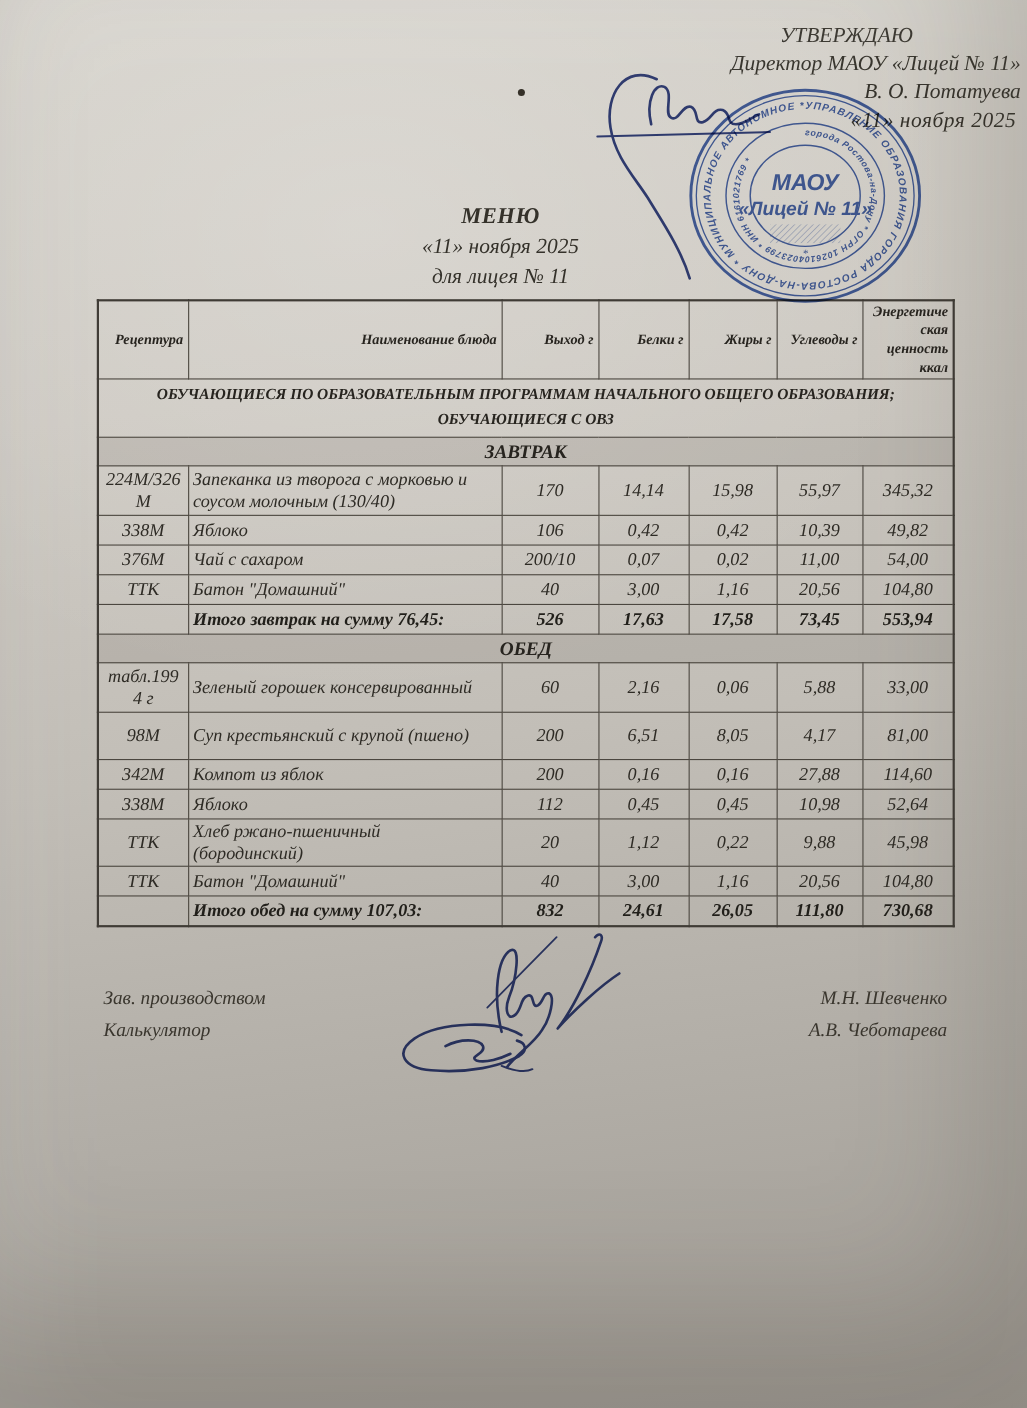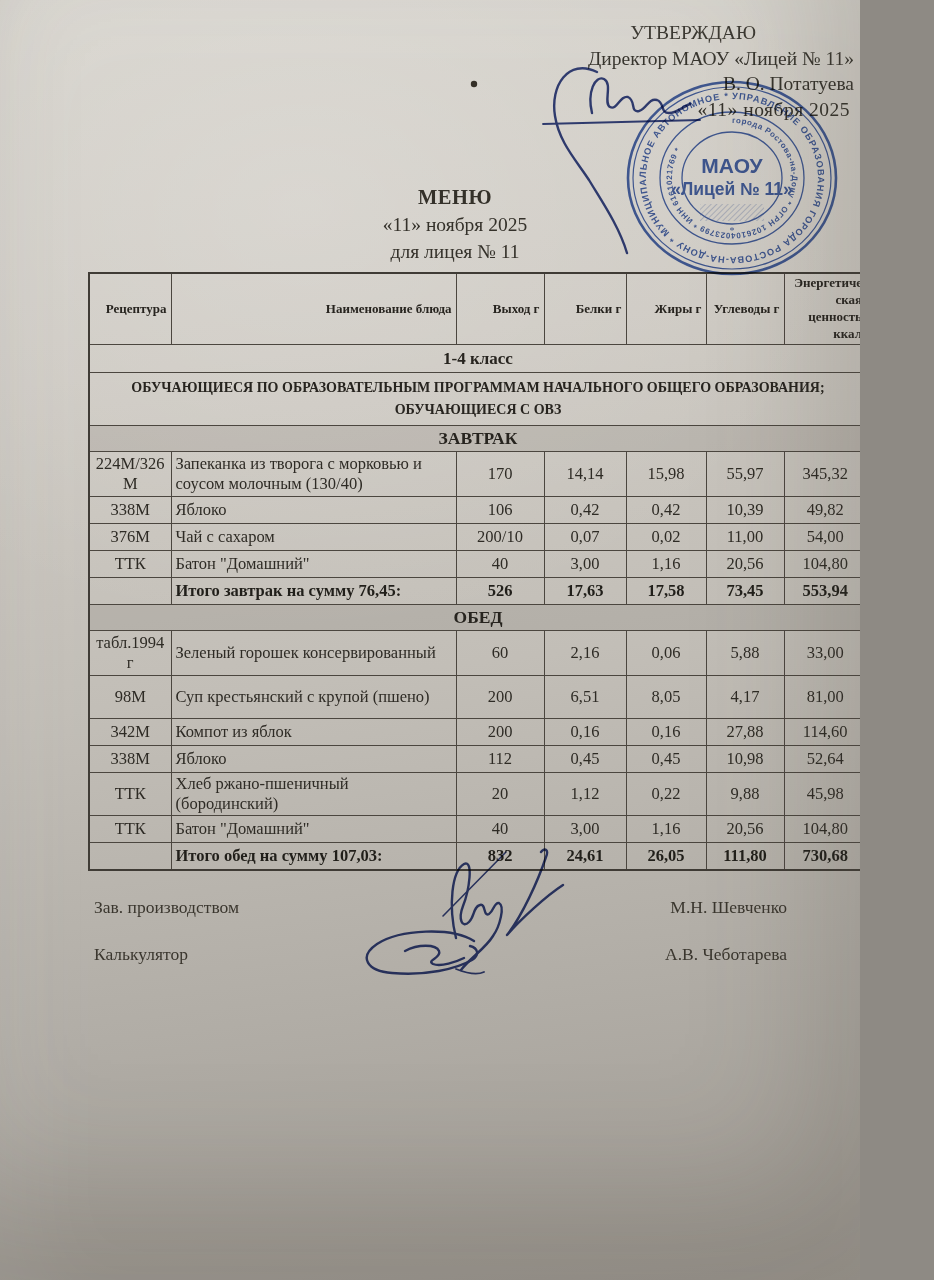--- a/index.html
+++ b/index.html
@@ -1,21 +1,22 @@
 <!DOCTYPE html>
 <html><head>
 <meta charset="utf-8">
 <style>
   html,body{margin:0;padding:0;background:#8e8a84;}
   .page{
-    position:relative;width:860px;height:1280px;overflow:hidden;
+    position:relative;width:934px;height:1280px;overflow:hidden;
     font-family:"Liberation Serif","DejaVu Serif",serif;
     background:
       radial-gradient(900px 700px at 35% 16%, rgba(255,255,255,.18), rgba(255,255,255,0) 62%),
       linear-gradient(173deg,#d6d3cc 0%,#cecac3 28%,#c2beb7 52%,#b1ada6 76%,#a09b94 100%);
+    font-style: italic;
   }
   .page::after{
     content:"";position:absolute;inset:0;pointer-events:none;
     box-shadow:inset -45px -90px 130px rgba(66,60,52,.20), inset 35px 25px 90px rgba(255,255,255,.10);
   }
   
   .approval{position:absolute;top:20px;right:6px;width:380px;text-align:right;
     font-size:19.5px;line-height:25.5px;color:#35322b;}
   .approval .a1{padding-right:98px;}
   .approval .a4{padding-right:4px;letter-spacing:.5px;}
@@ -40,21 +41,21 @@
   .dish-row td,.total-row td{font-size:16.5px;height:24px;}
   .c-code{text-align:center;overflow-wrap:break-word;margin-left:31px;}
   .c-dish{text-align:left;white-space:pre-line;}
   .c-num{text-align:center;}
   .total-row td{font-weight:bold;color:#211f1a;}
   #menu-body tr:nth-child(9) td{height:40px;}
   #menu-body tr:nth-child(2) td,#menu-body tr:nth-child(8) td{height:42px;}
   
   .sign-block{position:absolute;left:94px;right:73px;top:897px;color:#3a362e;}
   .sign-row{display:flex;justify-content:space-between;font-size:17.5px;}
-  .sign-row.r2{margin-top:26px;}
+  .sign-row.r2{margin-top:8px;}
   
   svg.ink,svg.stamp{position:absolute;pointer-events:none;mix-blend-mode:multiply;}
   svg.ink{left:0;top:0;}
   svg.stamp{left:620px;top:74px;opacity:.85;}
 </style>
 </head>
 <body>
 
 <div class="page">
 
@@ -86,23 +87,20 @@
         <th>Рецептура</th>
         <th>Наименование блюда</th>
         <th>Выход г</th>
         <th>Белки г</th>
         <th>Жиры г</th>
         <th>Углеводы г</th>
         <th>Энергетическая ценность ккал</th>
       </tr>
     </thead>
     <tbody>
-      <tr class="class-row">
-        <td colspan="7">1-4 класс</td>
-      </tr>
       <tr class="cat-row">
         <td colspan="7">
           <span class="cat-span">ОБУЧАЮЩИЕСЯ ПО ОБРАЗОВАТЕЛЬНЫМ ПРОГРАММАМ НАЧАЛЬНОГО ОБЩЕГО ОБРАЗОВАНИЯ; ОБУЧАЮЩИЕСЯ С ОВЗ</span>
         </td>
       </tr>
     </tbody>
     <tbody id="menu-body">
         <tr class="sec-row">
           <td class="sec-cell" colspan="7">ЗАВТРАК</td>
         </tr>

